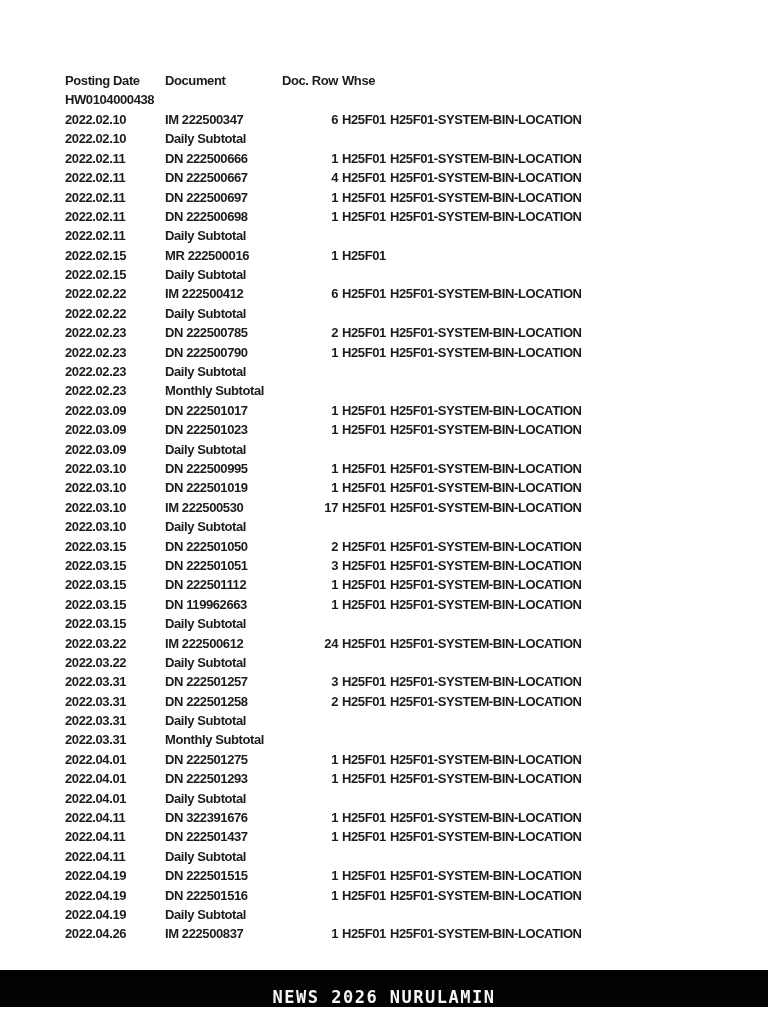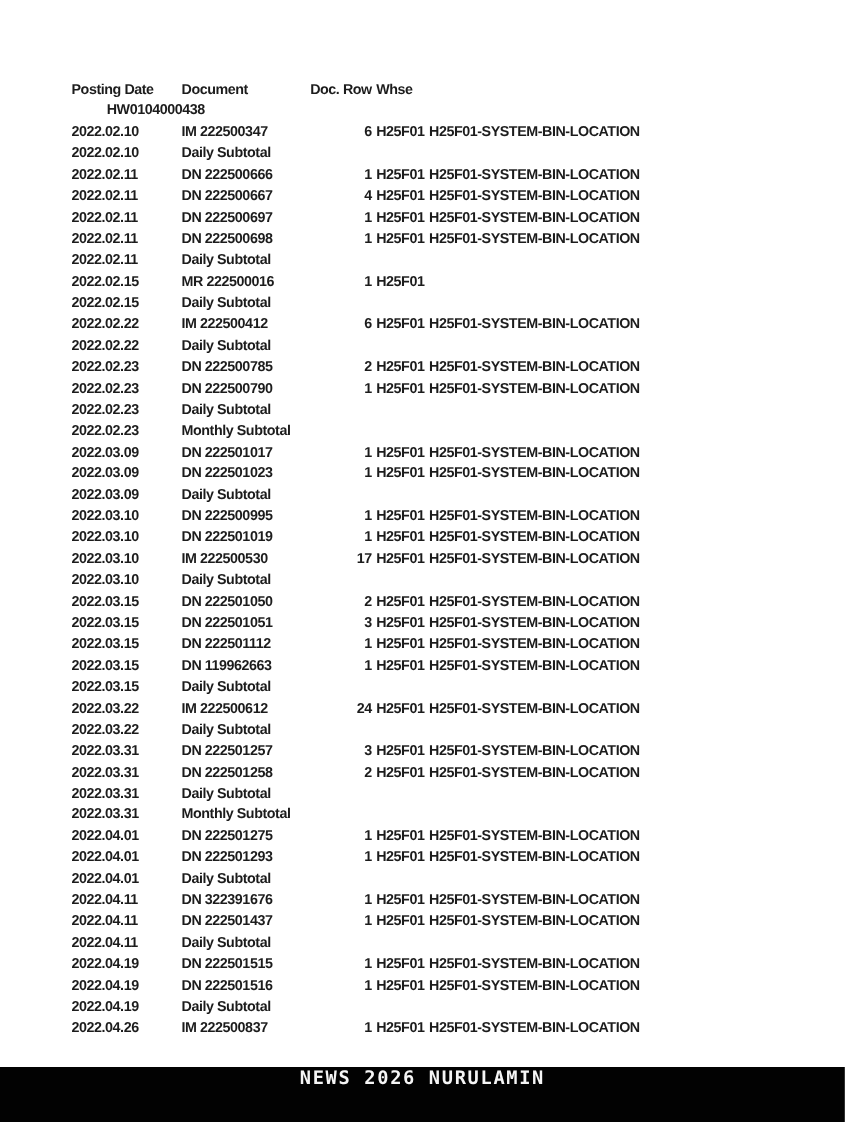--- a/index.html
+++ b/index.html
@@ -36,29 +36,29 @@
     grid-template-columns: 100px 115px 58px 52px auto;
     padding-left: 65px;
     height: 19.4px;
     align-items: center;
     white-space: nowrap;
   }
   .c-docrow { text-align: right; }
   .c-whse { padding-left: 4px; }
   .c-bin { padding-left: 0; }
   .header-row .c-docrow { text-align: right; padding-left: 0; }
-  .itemcode-row { display: block; padding-left: 97px; height: 19.4px; line-height: 19.4px; }
+  .itemcode-row { display: block; padding-left: 65px; height: 19.4px; line-height: 19.4px; }
   .footer-bar {
     position: absolute;
     left: 0;
     top: 970px;
     width: 768px;
-    height: 50px;
+    height: 37px;
     display: flex;
-    align-items: flex-start;
+    align-items: flex-end;
     justify-content: center;
   }
   .footer-text {
     font-family: "DejaVu Sans Mono", monospace;
     font-weight: 700;
     font-size: 17px;
     letter-spacing: 1.5px;
   }
 </style>
 </head>

